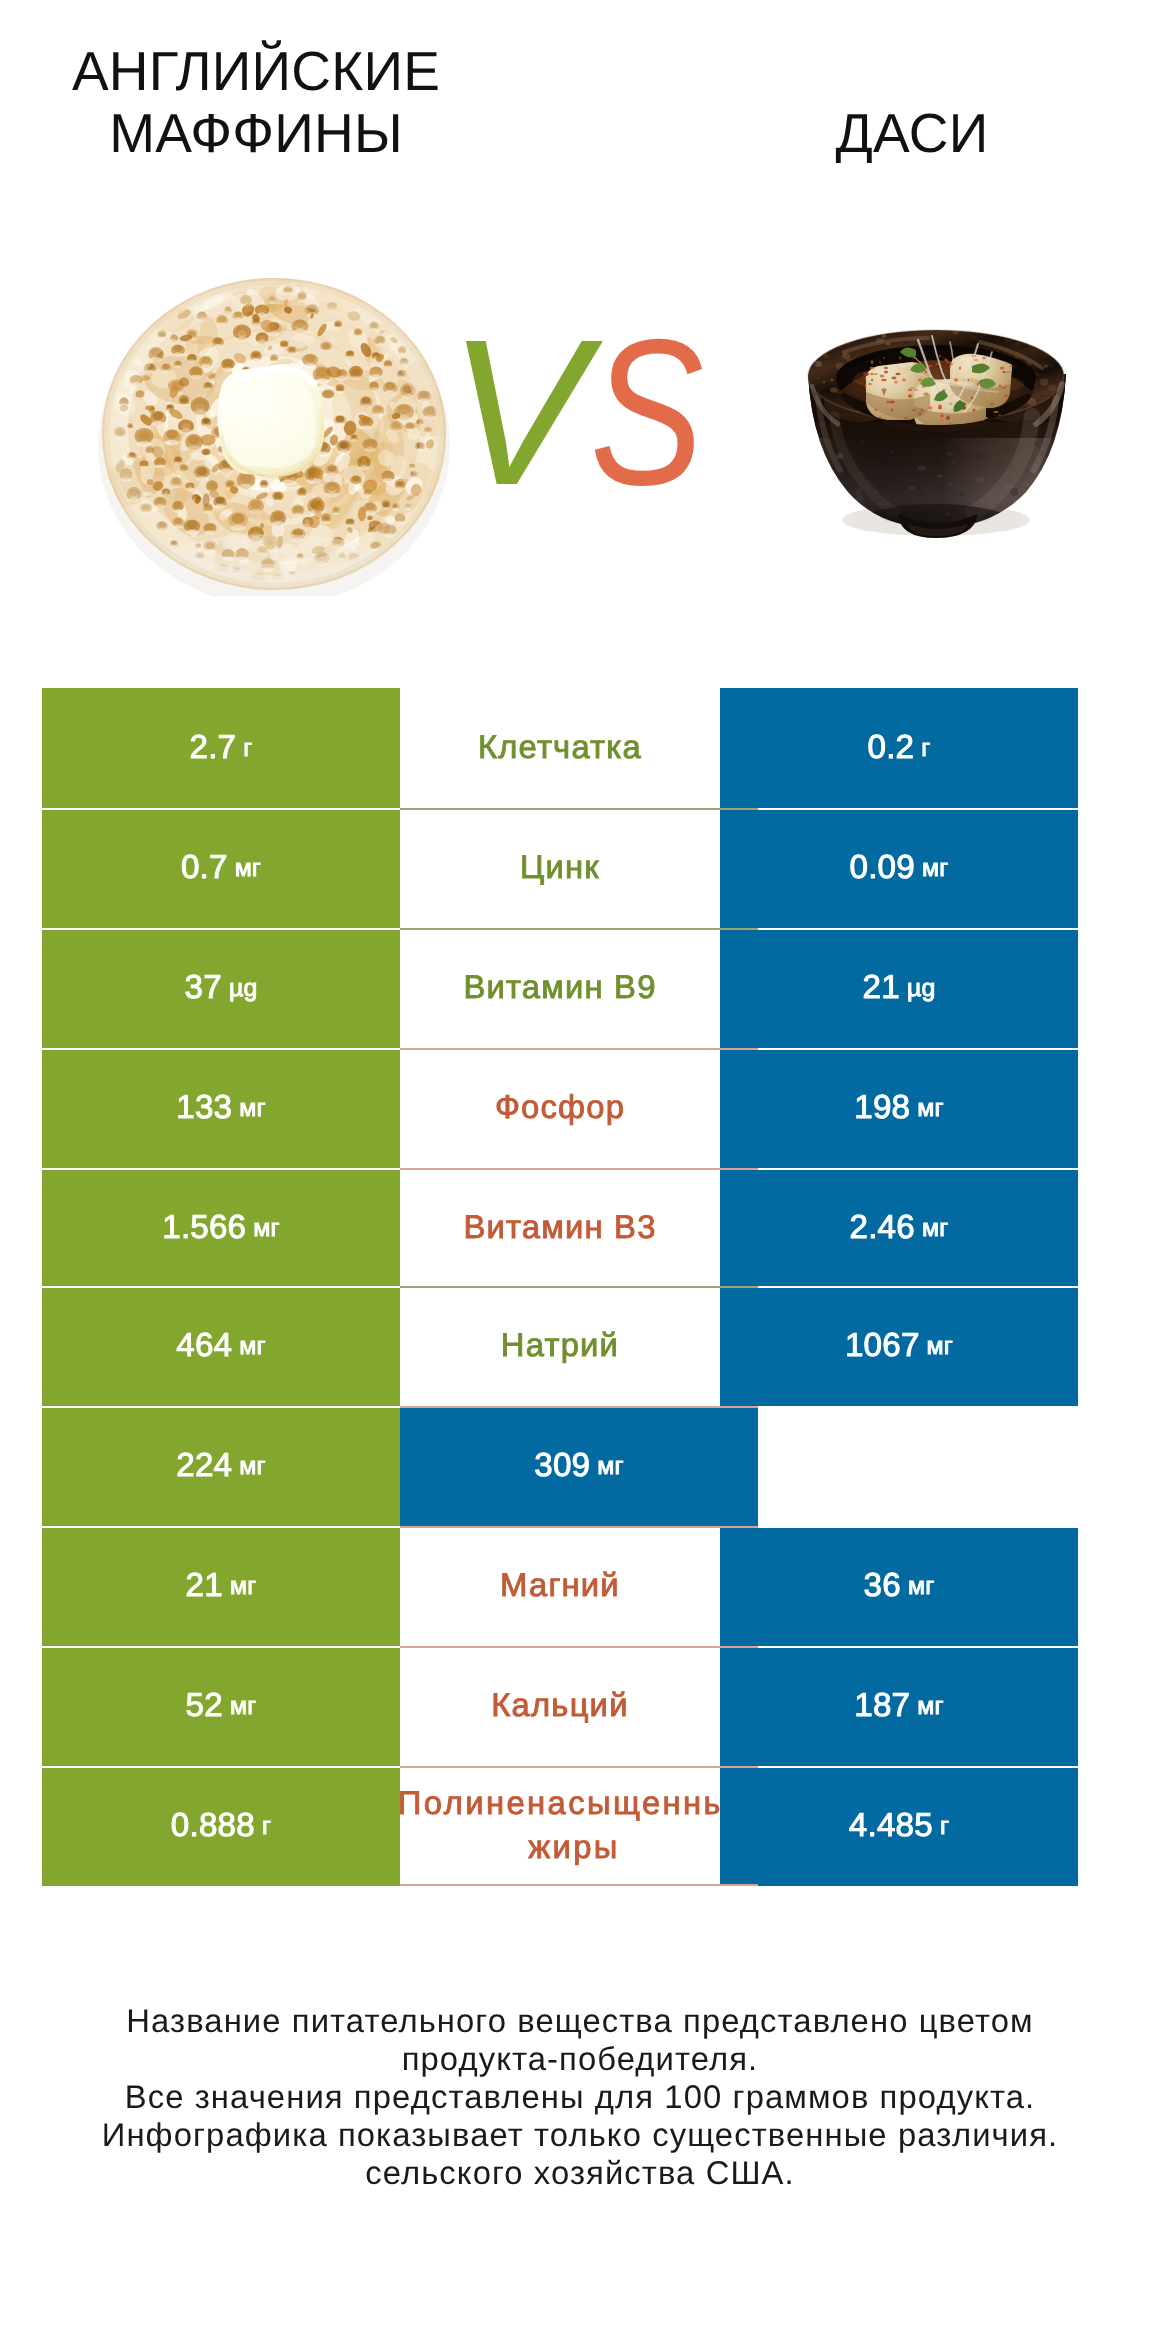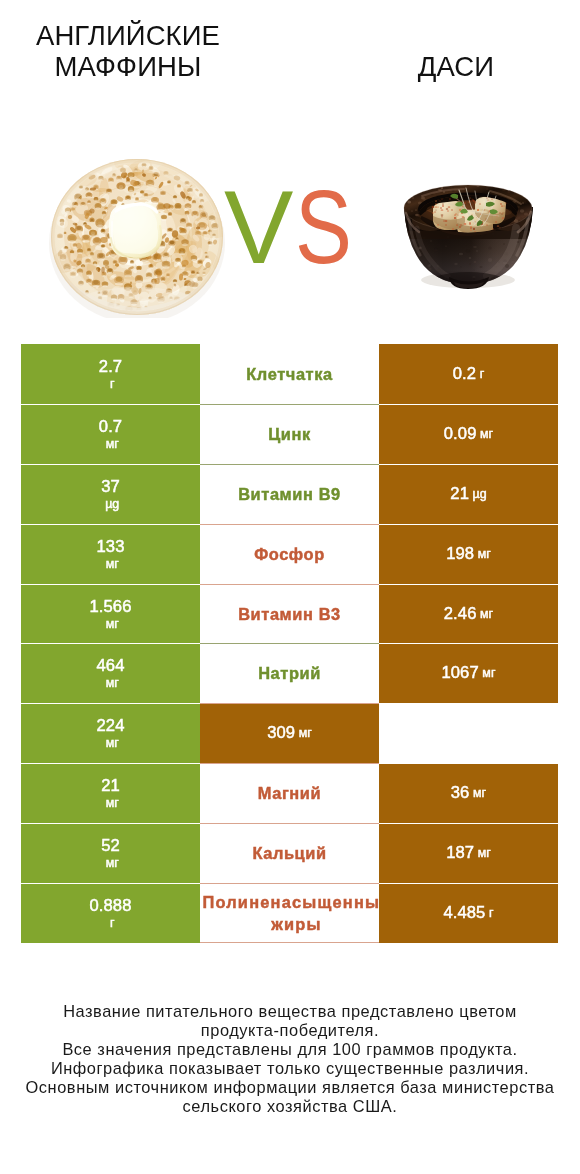--- a/index.html
+++ b/index.html
@@ -6,40 +6,40 @@
   body{width:580px;height:1174px;font-family:"Liberation Sans",sans-serif;-webkit-font-smoothing:antialiased;overflow:hidden;}
   .page{position:relative;width:580px;height:1174px;background:#ffffff;overflow:hidden;}
 
   
   .titles{position:absolute;left:0;top:0;width:580px;height:92px;}
   .title{position:absolute;bottom:10px;font-size:27.5px;line-height:30.5px;color:#111111;font-weight:400;text-align:center;letter-spacing:0.1px;}
   .title.left{left:-12px;width:280px;}
   .title.right{left:316px;width:280px;}
 
   
-  .hero{position:absolute;left:0;top:132px;width:580px;height:205px;}
+  .hero{position:absolute;left:0;top:112px;width:580px;height:205px;font-style:italic;}
   .food{position:absolute;}
   .food svg{display:block;width:100%;height:100%;}
   .food.muffin{left:49px;top:26px;width:176px;height:160px;}
   .food.bowl{left:402px;top:51px;width:133px;height:110px;}
   .vs{position:absolute;left:229px;top:55px;width:150px;height:80px;white-space:nowrap;
       font-size:104px;line-height:80px;font-weight:400;letter-spacing:0px;}
   .vs span{display:inline-block;vertical-align:top;}
   .vs .v{color:#82A62E;margin-left:-5px;}
   .vs .s{color:#E26B49;transform:scaleX(0.82);transform-origin:left top;margin-left:2px;}
 
   
   .table{position:absolute;left:21px;top:344px;width:537px;}
   .row{position:relative;height:59.9px;display:flex;}
   .cell{box-sizing:border-box;display:flex;align-items:center;justify-content:center;text-align:center;}
   .cell.val{width:179px;color:#ffffff;font-size:16.6px;font-weight:400;letter-spacing:0.1px;-webkit-text-stroke:0.5px #ffffff;}
   .cell.val .unit{font-size:12.4px;margin-left:3.5px;}
-  .cell.val.l{background:#82A62E;flex-direction:column;}
-  .cell.val.r{background:#a16207;}
-  .cell.nut{width:179px;background:#ffffff;font-size:16.4px;font-weight:700;letter-spacing:0.6px;line-height:22px;}
+  .cell.val.l{background:#82A62E;}
+  .cell.val.r{background:#0369a1;}
+  .cell.nut{width:160px;background:#ffffff;font-size:16.4px;font-weight:400;letter-spacing:0.6px;line-height:22px;}
   .row.win-l .cell.nut{color:#70902e;-webkit-text-stroke:0.45px #70902e;}
   .row.win-r .cell.nut{color:#c25b37;-webkit-text-stroke:0.45px #c25b37;}
   .row + .row::before{content:"";position:absolute;left:0;top:0;width:179px;height:1px;background:#ffffff;z-index:2;}
   .row + .row::after{content:"";position:absolute;left:358px;top:0;width:179px;height:1px;background:#ffffff;z-index:2;}
   .row .midsep{position:absolute;left:179px;top:0;width:179px;height:1px;z-index:2;}
   .row.win-l .midsep{background:#9aa572;}
   .row.win-r .midsep{background:#d9a48f;}
   .row:first-child .midsep{display:none;}
   .row:last-child .cell.nut{letter-spacing:1.2px;padding-left:14px;box-sizing:border-box;}
   .botsep{display:none;}
@@ -1529,16 +1529,15 @@
           <span class="num">4.485</span>
           <span class="unit">г</span>
         </div>
     </div>
   </div>
   <div class="footer">
     <span class="fline">Название питательного вещества представлено цветом</span>
     <span class="fline">продукта-победителя.</span>
     <span class="fline">Все значения представлены для 100 граммов продукта.</span>
     <span class="fline">Инфографика показывает только существенные различия.</span>
-    <span class="fline">Основным источником информации является база министерства</span>
     <span class="fline">сельского хозяйства США.</span>
   </div>
 </div>
 
 </body></html>

